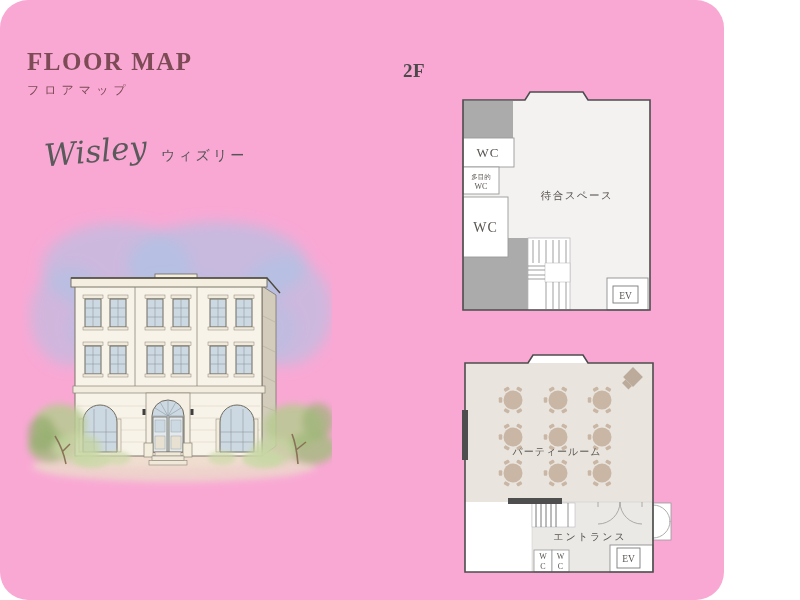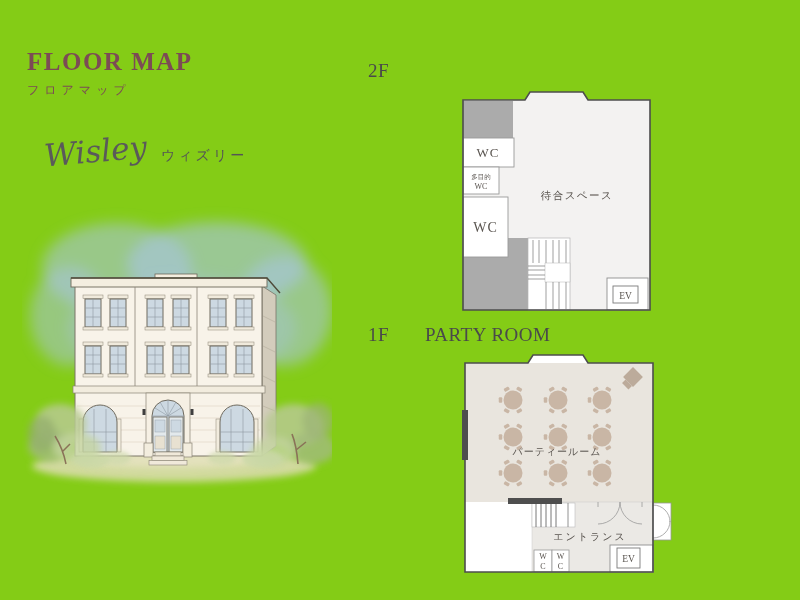--- a/index.html
+++ b/index.html
@@ -1,29 +1,29 @@
 <!DOCTYPE html>
 <html><head>
 <meta charset="utf-8">
 <style>
   html,body{margin:0;padding:0;}
   body{width:800px;height:600px;background:#ffffff;overflow:hidden;
        font-family:"Liberation Serif",serif;}
-  .canvas{position:relative;width:800px;height:600px;background:#84cc16;}
+  .canvas{position:relative;width:724px;height:600px;background:#f9a8d4;border-radius:28px;}
   .abs{position:absolute;}
   
   .page-title{font-size:25px;font-weight:600;letter-spacing:1.5px;color:#7c4b55;margin:0;}
   .page-subtitle{font-size:12px;letter-spacing:5px;color:#7c4b55;margin-top:6px;}
   .brand{display:flex;align-items:center;gap:14px;}
   .brand-script{font-family:"DejaVu Serif",serif;font-style:italic;font-size:31px;
                 color:#5a5a5a;display:inline-block;transform:rotate(-5deg);font-weight:400;}
   .brand-kana{font-size:14px;letter-spacing:3px;color:#555;padding-top:10px;}
   
   .floor-heading{display:flex;align-items:baseline;color:#4a4a4a;
-                 font-weight:400;font-size:19px;letter-spacing:.5px;}
+                 font-weight:700;font-size:19px;letter-spacing:.5px;text-align:right;}
   .floor-level{width:57px;}
   
   text{font-family:"Liberation Serif",serif;fill:#5a5550;}
 </style>
 </head>
 <body>
 
 <div class="canvas">
 
   <header class="abs" style="left:27px;top:48px;">
@@ -183,24 +183,20 @@
 
     <g>
       <rect x="152" y="190" width="41" height="32" fill="#ffffff" stroke="#8f8f8f" stroke-width=".9"></rect>
       <rect x="158" y="198" width="25" height="17" fill="#ffffff" stroke="#7a7a7a" stroke-width=".9"></rect>
       <text x="170.5" y="210.5" font-size="9.5" text-anchor="middle">EV</text>
     </g>
 
     <polygon points="8,12 70,12 75,4 128,4 133,12 195,12 195,222 8,222" fill="none" stroke="#4d4d4d" stroke-width="1.6"></polygon>
   </svg>
 
-  <div class="abs floor-heading" style="left:368px;top:324px;">
-    <span class="floor-level">1F</span>
-    <span>PARTY ROOM</span>
-  </div>
 
   <svg class="abs" style="left:455px;top:350px;" width="225" height="230" viewBox="0 0 225 230">
     <defs>
       <g id="tbl">
         <rect x="3.5" y="-1.75" width="5.5" height="3.5" rx="1" transform="rotate(90 6.25 0)" fill="#c9b6a5"></rect>
         <rect x="3.5" y="-12.55" width="5.5" height="3.5" rx="1" transform="rotate(30 6.25 -10.8)" fill="#c9b6a5"></rect>
         <rect x="-9" y="-12.55" width="5.5" height="3.5" rx="1" transform="rotate(-30 -6.25 -10.8)" fill="#c9b6a5"></rect>
         <rect x="-15.25" y="-1.75" width="5.5" height="3.5" rx="1" transform="rotate(90 -12.5 0)" fill="#c9b6a5"></rect>
         <rect x="-9" y="9.05" width="5.5" height="3.5" rx="1" transform="rotate(30 -6.25 10.8)" fill="#c9b6a5"></rect>
         <rect x="3.5" y="9.05" width="5.5" height="3.5" rx="1" transform="rotate(-30 6.25 10.8)" fill="#c9b6a5"></rect>

